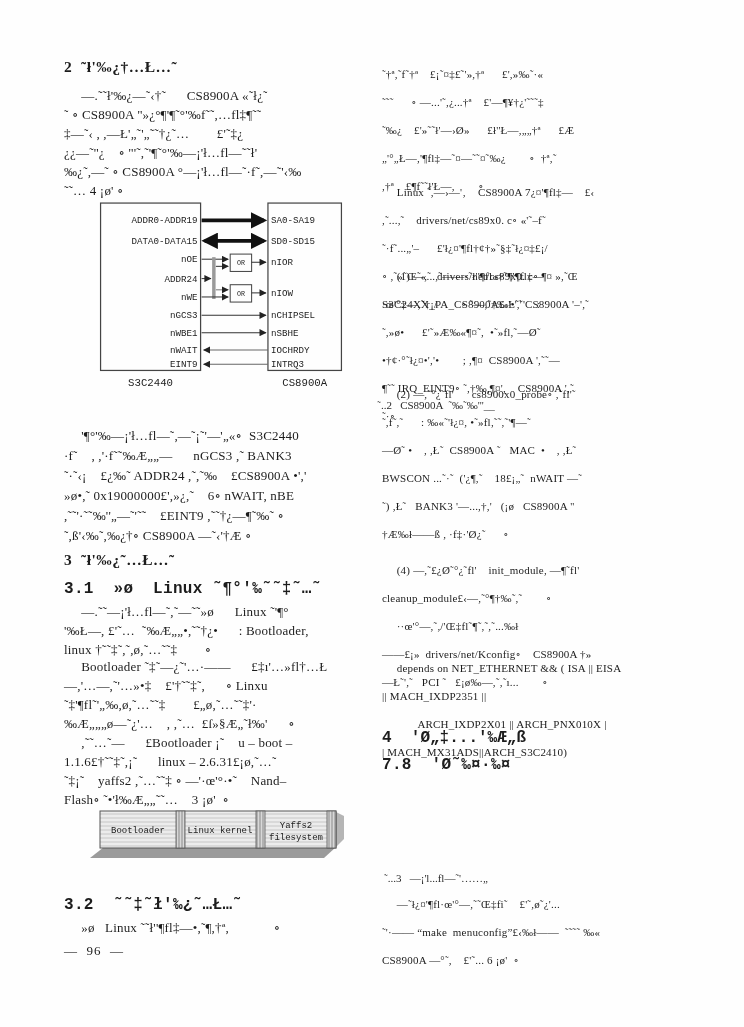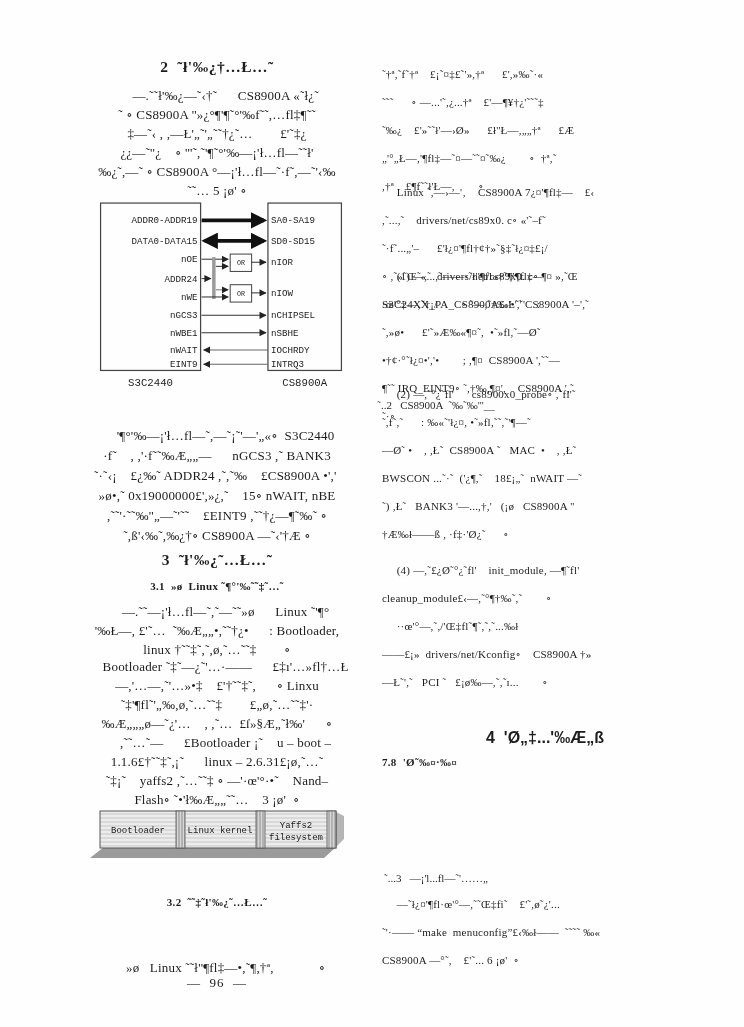--- a/index.html
+++ b/index.html
@@ -1,45 +1,45 @@
 <!DOCTYPE html>
 <html><head>
 <meta charset="utf-8">
 <style>
   * { margin:0; padding:0; box-sizing:border-box; }
   body { width:744px; height:1027px; background:#ffffff; position:relative;
          font-family:"Liberation Serif","DejaVu Serif","DejaVu Sans",serif;
          color:#1c1c1c; overflow:hidden; }
   .page { position:absolute; inset:0; background:#fefefe; }
   .blk { position:absolute; white-space:pre-wrap; }
-  .lcol { left:64px; width:306px;text-align:center; }
+  .lcol { left:64px; width:306px; }
   .rcol { left:382px; width:326px; }
   .body-txt { font-size:13px; line-height:19px; letter-spacing:0.2px; }
   .rbody { font-size:11px; line-height:28px; letter-spacing:0.2px; }
   .h-big { font-size:15.5px; font-weight:bold; letter-spacing:0.5px; }
-  .h-sub { font-size:11px; font-weight:bold; letter-spacing:0.3px; }
+  .h-sub { font-size:16px; font-weight:bold; letter-spacing:0.3px;font-family:Liberation Mono, monospace; }
   .h4-big { font-size:16px; font-weight:bold;
-            font-family:Liberation Sans, sans-serif;text-align:center; }
+            font-family:Liberation Mono, monospace; }
   .caption { font-size:11px; color:#2a2a2a; text-align:center; width:100%; }
   .fig { position:absolute; }
-  .pagenum { font-size:13px; letter-spacing:1px;margin-top:32px; }
+  .pagenum { font-size:13px; letter-spacing:1px; }
   svg text { font-family:"Liberation Mono","DejaVu Sans Mono",monospace; fill:#222; }
 </style>
 </head>
 <body>
 
 <div class="page">
 
   <div class="blk lcol h-big" style="top:58px">2  ˜ł'‰¿†…Ł…˜</div>
   <div class="blk lcol body-txt" style="top:86px">     —.˜˜ł'‰¿—˜‹†˜      CS8900A «˜ł¿˜
 ˜ ∘ CS8900A ''»¿°¶'¶˜°'‰f˜˜,…fl‡¶˜˜
 ‡—˜‹ , ,—Ł'„˜'„˜˜†¿˜…        £'˜‡¿
 ¿¿—˜''¿    ∘ '''˜,˜'¶˜°'‰—¡'ł…fl—˜˜ł'
 ‰¿˜,—˜ ∘ CS8900A °—¡'ł…fl—˜·f˜,—˜'‹‰
-˜˜… 5 ¡ø' ∘</div>
+˜˜… 4 ¡ø' ∘</div>
 
   <div class="fig" style="left:96px; top:200px">
     <svg width="250" height="198" viewBox="0 0 244 194">
       <defs>
         <marker id="ar" viewBox="0 0 10 10" refX="9" refY="5" markerWidth="7" markerHeight="7" orient="auto-start-reverse">
           <path d="M0,0 L10,5 L0,10 z" fill="#222"></path>
         </marker>
         <marker id="arBig" viewBox="0 0 10 10" refX="8" refY="5" markerWidth="4.5" markerHeight="4.5" orient="auto-start-reverse">
           <path d="M0,0 L10,5 L0,10 z" fill="#111"></path>
         </marker>
@@ -91,21 +91,21 @@
 
       <text x="53" y="182" font-size="10.5" text-anchor="middle">S3C2440</text>
       <text x="204" y="182" font-size="10.5" text-anchor="middle">CS8900A</text>
     </svg>
   </div>
   <div class="blk lcol caption" style="top:399px">˜..2   CS8900A  ˜‰˜‰'''__</div>
 
   <div class="blk lcol body-txt" style="top:426px; line-height:20px">     '¶°'‰—¡'ł…fl—˜,—˜¡˜'—'„«∘  S3C2440
 ·f˜    , ,'·f˜˜‰Æ„„—      nGCS3 ,˜ BANK3
 ˜·˜‹¡    £¿‰˜ ADDR24 ,˜,˜‰    £CS8900A •',' 
-»ø•,˜ 0x19000000£',»¿,˜    15∘ nWAIT, nBE
+»ø•,˜ 0x19000000£',»¿,˜    6∘ nWAIT, nBE
 ,˜˜'·˜˜‰''„—˜'˜˜    £EINT9 ,˜˜†¿—¶˜‰˜ ∘
 ˜,ß'‹‰˜,‰¿†∘ CS8900A —˜‹'†Æ ∘</div>
   <div class="blk lcol h-big" style="top:551px">3  ˜ł'‰¿˜…Ł…˜</div>
   <div class="blk lcol h-sub" style="top:580px">3.1  »ø  Linux ˜¶°'‰˜˜‡˜…˜</div>
   <div class="blk lcol body-txt" style="top:657px">     Bootloader ˜‡˜—¿˜'…·——      £‡ı'…»fl†…Ł
 —,'…—,˜'…»•‡    £'†˜˜‡˜,      ∘ Linxu
 ˜‡'¶fl˜'„‰,ø,˜…˜˜‡        £„ø,˜…˜˜‡'·
 ‰Æ„„„ø—˜¿'…    , ,˜…  £ſ»§Æ„˜ł‰'      ∘</div>
   <div class="blk lcol body-txt" style="top:602px">     —.˜˜—¡'ł…fl—˜,˜—˜˜»ø      Linux ˜'¶°
 '‰Ł—, £'˜…  ˜‰Æ„„•,˜˜†¿•      : Bootloader,
@@ -139,21 +139,21 @@
 
       <text x="50" y="29" font-size="9" text-anchor="middle" fill="#555">Bootloader</text>
       <text x="132" y="29" font-size="9" text-anchor="middle" fill="#555">Linux kernel</text>
       <text x="208" y="24" font-size="9" text-anchor="middle" fill="#555">Yaffs2</text>
       <text x="208" y="36" font-size="9" text-anchor="middle" fill="#555">filesystem</text>
     </svg>
   </div>
   <div class="blk lcol caption" style="top:872px">˜...3   —¡'l...fl—˜'……„</div>
 
   <div class="blk lcol h-sub" style="top:896px">3.2  ˜˜‡˜ł'‰¿˜…Ł…˜</div>
-  <div class="blk lcol body-txt" style="top:958px">     »ø   Linux ˜˜ł''¶fl‡—•,˜¶,†ª,             ∘</div>
+  <div class="blk lcol body-txt" style="top:918px">     »ø   Linux ˜˜ł''¶fl‡—•,˜¶,†ª,             ∘</div>
 
   <div class="blk lcol pagenum" style="top:943px">—  96  —</div>
 
   <div class="blk rcol rbody" style="top:60px">˜†ª,˜f˜†ª    £¡˜¤‡£˜'»,†ª      £',»‰˜·«
 ˜˜˜      ∘ —...'˜,¿...†ª    £'—¶¥†¿'˜˜˜‡
 ˜‰¿    £'»˜˜ł'—›Ø»      £ł''Ł—,„„†ª      £Æ
 „'°„Ł—,'¶fl‡—˜¤—˜˜¤˜‰¿        ∘  †ª,˜
 ,†ª    £¶f˜˜ł'Ł—,        ∘</div>
   <div class="blk rcol rbody" style="top:178px">     Linux ˜,—›—'‚    CS8900A 7¿¤'¶fl‡—    £‹
 ,˜...,˜    drivers/net/cs89x0. c∘ «'˜–f˜
@@ -170,19 +170,23 @@
 ˜,f˜,˜      : ‰«˜'ł¿¤, •˜»fl,˜˜,˜'¶—˜
 —Ø˜ •    , ,Ł˜  CS8900A ˜   MAC  •    , ,Ł˜
 BWSCON ...˜·˜  ('¿¶,˜    18£¡„˜  nWAIT —˜
 ˜) ,Ł˜   BANK3 '—...,†,'   (¡ø   CS8900A ''
 †Æ‰ł——ß , ·f‡·'Ø¿˜      ∘</div>
   <div class="blk rcol rbody" style="top:556px">     (4) —,˜£¿Ø˜°¿˜fl'    init_module, —¶˜fl'
 cleanup_module£‹—,˜°¶†‰˜,˜        ∘
      ··œ'°—,˜,/'Œ‡fl˜¶˜,˜,˜...‰ł
 ——£¡»  drivers/net/Kconfig∘    CS8900A †»
 —Ł˜',˜   PCI ˜   £¡ø‰—,˜,˜ı...        ∘</div>
+  <div class="blk rcol rbody" style="top:654px">     depends on NET_ETHERNET &amp;&amp; ( ISA || EISA
+|| MACH_IXDP2351 ||
+            ARCH_IXDP2X01 || ARCH_PNX010X |
+| MACH_MX31ADS||ARCH_S3C2410)</div>
   <div class="blk rcol h4-big" style="top:729px">4  'Ø„‡...'‰Æ„ß</div>
   <div class="blk rcol h-sub" style="top:756px">7.8  'Ø˜‰¤·‰¤</div>
   <div class="blk rcol rbody" style="top:890px">     —˜ł¿¤'¶fl·œ'°—,˜˜Œ‡fi˜    £'˜,ø˜¿'...
 ˜'·—— “make  menuconfig”£‹‰ł——  ˜˜˜˜ ‰«
 CS8900A —°˜,    £'˜... 6 ¡ø'  ∘</div>
 
 </div>
 
 </body></html>

